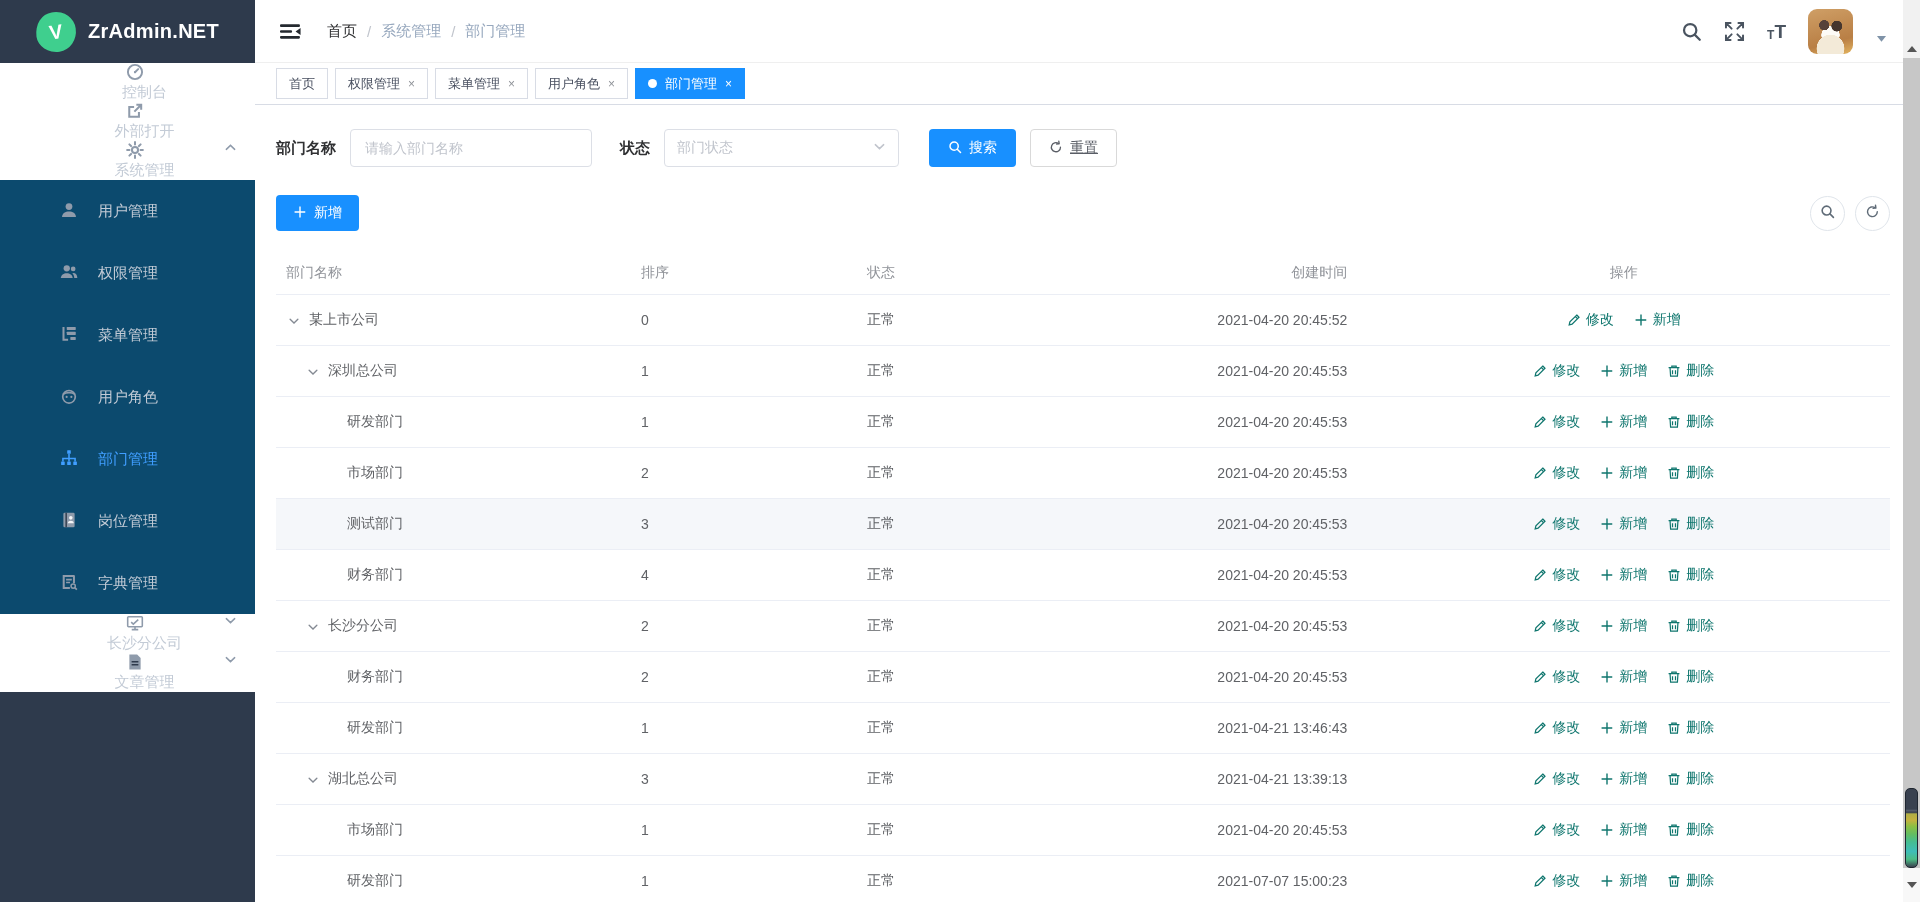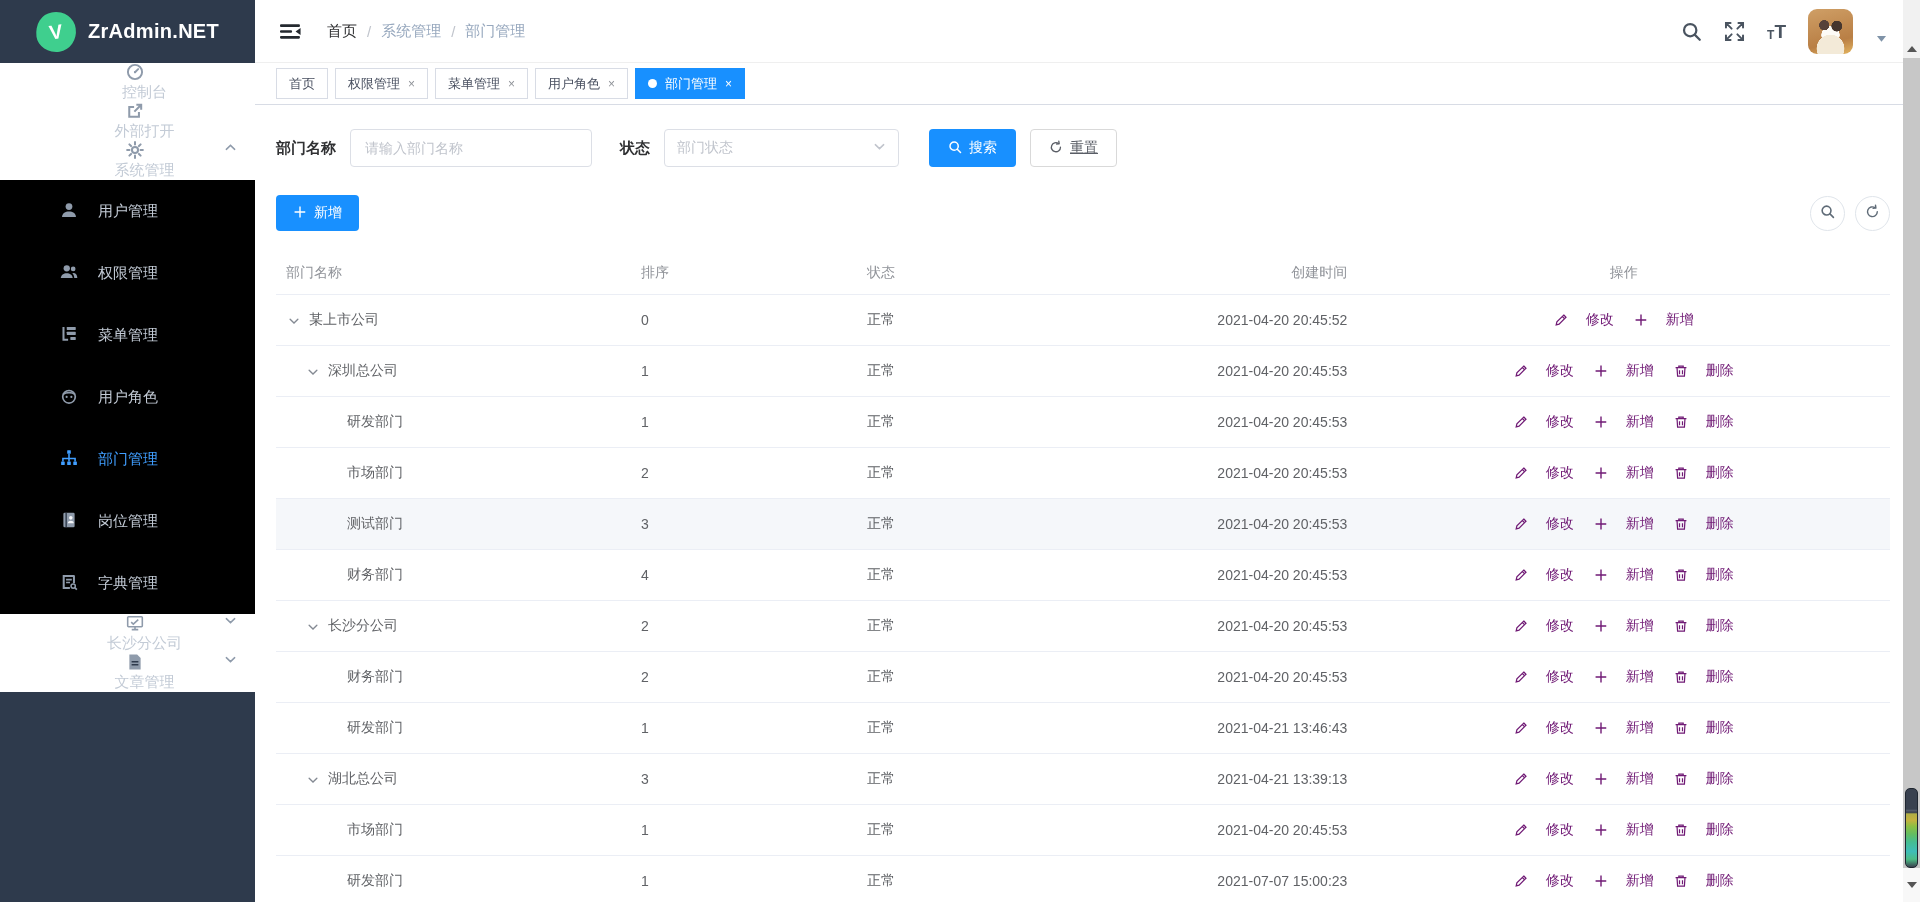--- a/index.html
+++ b/index.html
@@ -10,21 +10,21 @@
   
   .sidebar { width:255px; height:902px; background:#2e3a4c; flex:0 0 255px; overflow:hidden; }
   .logo-row { height:63px; display:flex; align-items:center; justify-content:center; gap:12px; }
   .logo-mark { width:40px; height:40px; background:#3fcf8e; color:#fff; font-weight:bold; font-size:20px;
     display:flex; align-items:center; justify-content:center;
     border-radius:46% 50% 48% 52%/55% 48% 52% 45%; transform:rotate(-8deg); }
   .brand { color:#fff; font-size:20px; font-weight:bold; letter-spacing:.3px; }
   .menu { display:flex; flex-direction:column; }
   .mi { position:relative; display:flex; align-items:center; color:#c3cbd6; font-size:15px; cursor:pointer; }
   .mi.main { height:70px; padding-left:34px; }
-  .mi.sub  { height:62px; padding-left:60px; background:#000000; }
+  .mi.sub  { height:62px; padding-left:60px; background:#0c4a6e; }
   .mi-icon { width:20px; height:20px; margin-right:18px; color:#8f9bab; display:inline-flex; }
   .mi-icon svg { width:18px; height:18px; }
   .mi.active { color:#409eff; }
   .mi.active .mi-icon { color:#409eff; }
   .mi-chev { position:absolute; right:18px; color:#8f9bab; display:inline-flex; }
   .mi-chev svg { width:13px; height:13px; }
 
   
   .main { flex:1; display:flex; flex-direction:column; background:#fff; }
 
@@ -93,21 +93,21 @@
   .td { padding:0 10px; }
   .c-name { flex:0 0 22%; display:flex; align-items:center; }
   .c-sort { flex:0 0 14%; }
   .c-status { flex:0 0 11%; }
   .c-time { flex:0 0 20%; text-align:right; }
   .c-ops { flex:1; text-align:center; }
   .tree-caret { width:15px; height:15px; margin-right:6px; color:#848a93; display:inline-flex; flex:0 0 15px; cursor:pointer; }
   .tree-caret svg { width:12px; height:12px; margin-top:2px; }
   .tree-caret.empty { visibility:hidden; }
   .ops-wrap { display:inline-flex; gap:20px; }
-  .op { color:#701a75; text-decoration:none; display:inline-flex; align-items:center; gap:18px; cursor:pointer; }
+  .op { color:#0f766e; text-decoration:none; display:inline-flex; align-items:center; gap:5px; cursor:pointer; }
   .op svg { width:14px; height:14px; }
 
   
   .scrollbar { position:absolute; right:0; top:0; width:17px; height:902px; background:#c7c7c7; }
   .sb-top { position:absolute; top:0; left:0; width:17px; height:58px; background:#f1f1f1;
     display:flex; align-items:flex-end; justify-content:center; padding-bottom:6px; }
   .sb-bottom { position:absolute; bottom:0; left:0; width:17px; height:34px; background:#f8f8f8;
     display:flex; align-items:center; justify-content:center; }
   .sb-arrow { width:0; height:0; border-left:5px solid transparent; border-right:5px solid transparent; }
   .sb-arrow.up { border-bottom:6px solid #555; }

